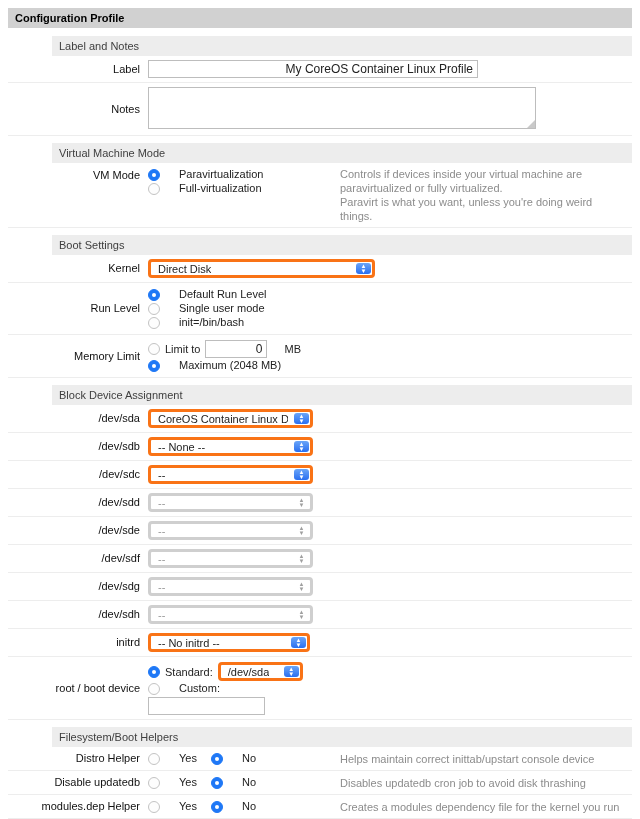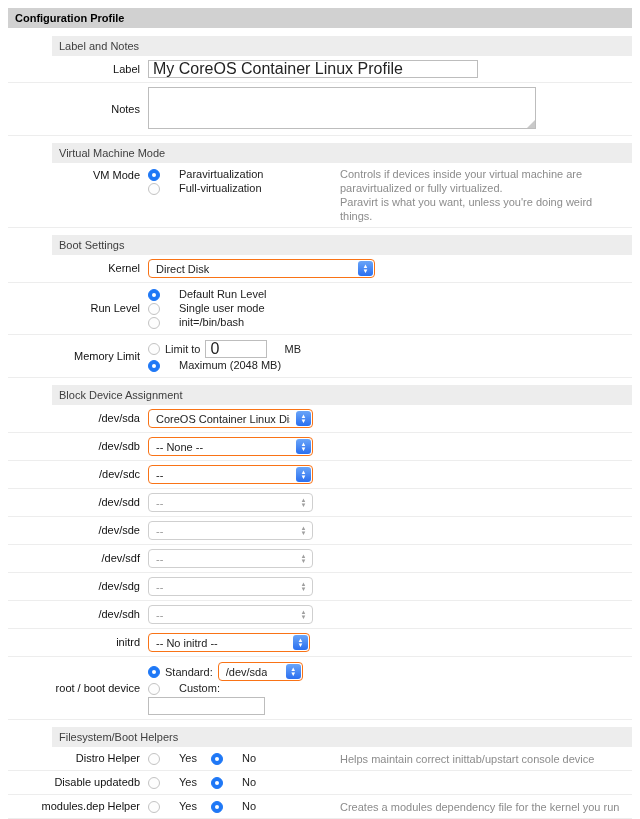--- a/index.html
+++ b/index.html
@@ -30,41 +30,42 @@
     width:140px; min-width:140px; padding-right:8px;
     text-align:right; font-weight:normal; color:#111;
     line-height:13px;
   }
   .col-control { width:192px; min-width:192px; }
   .col-control.wide { width:auto; min-width:0; }
   .col-help { flex:1; color:#8c8c8c; line-height:14px; padding-right:6px; max-width:300px; }
 
   
   .text-input {
-    font-family:"Liberation Sans", sans-serif; font-size:16px; color:#222;
+    font-family:"Liberation Sans", sans-serif; font-size:12px; color:#222;
     border:1px solid #bdbdbd; background:#fff; height:18px; padding:0 4px;
     border-radius:0;
+    text-align:right;
   }
   .label-input { width:330px; }
   .mem-input { width:62px; }
   .custom-input { width:117px; }
   textarea.notes {
     font-family:"Liberation Sans", sans-serif; font-size:11px;
     border:1px solid #bdbdbd; width:388px; height:42px; resize:none; padding:2px 4px;
   }
   .notes-wrap { position:relative; display:inline-block; }
   .notes-grip {
     position:absolute; right:1px; bottom:3px; width:0; height:0;
     border-left:8px solid transparent; border-bottom:8px solid #c9c9c9;
   }
 
   
   .sel {
     display:inline-flex; align-items:center; justify-content:space-between;
-    border:1px solid #f97316; border-radius:4px; background:#fff;
+    border:3px solid #f97316; border-radius:4px; background:#fff;
     height:19px; padding-left:7px; color:#222; cursor:default;
   }
   .sel-text { overflow:hidden; white-space:nowrap; }
   .sel-btn {
     width:15px; align-self:stretch; margin:1px; border-radius:3px;
     background:linear-gradient(#6aa5f8,#2a6ff0);
     color:#fff; display:flex; flex-direction:column;
     align-items:center; justify-content:center;
     font-size:6px; line-height:5px; flex:none; margin-left:6px;
   }
@@ -302,20 +303,21 @@
     <div class="col-control yesno">
       <label class="radio-line">
         <span class="radio"></span>
         <span>Yes</span>
       </label>
       <label class="radio-line">
         <span class="radio on"></span>
         <span>No</span>
       </label>
     </div>
+    <div class="col-help">Disables updatedb cron job to avoid disk thrashing</div>
   </div>
 
   <div class="row">
     <div class="col-label">modules.dep Helper</div>
     <div class="col-control yesno">
       <label class="radio-line">
         <span class="radio"></span>
         <span>Yes</span>
       </label>
       <label class="radio-line">

